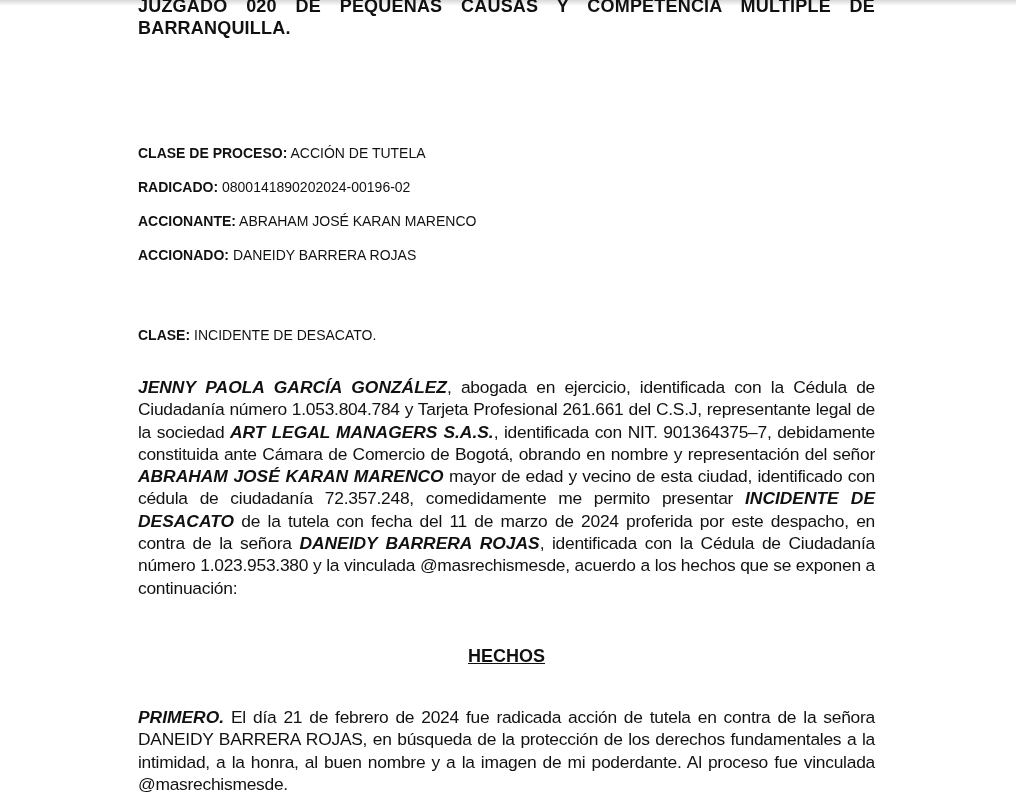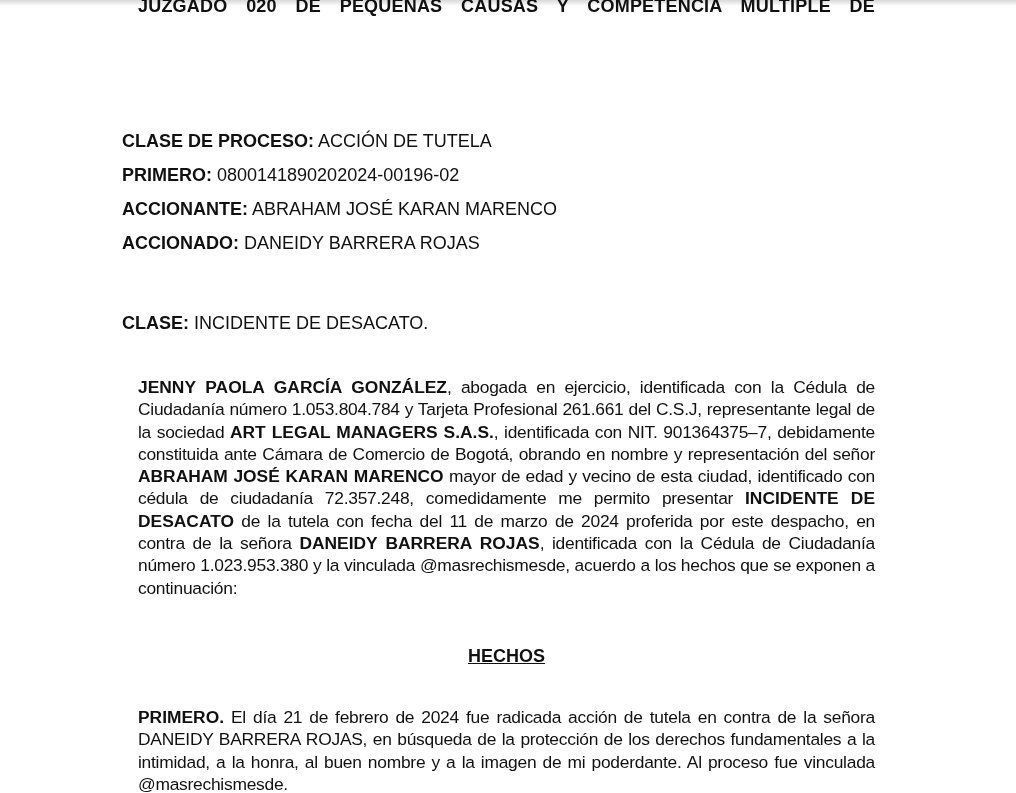--- a/index.html
+++ b/index.html
@@ -13,45 +13,46 @@
     position: absolute; left: 0; top: 0; width: 1016px; height: 6px;
     background: linear-gradient(#d8d8d8, #ffffff);
   }
   .hdr {
     position: absolute; left: 138px; width: 737px; top: -5px;
     font-weight: bold; font-size: 18px; line-height: 22px;
     text-align: justify; text-align-last: justify; letter-spacing: 0.2px;
   }
   .hdr .l2, .hdr .l3 { text-align-last: left; }
   .esd span { display: inline-block; width: 60px; }
-  .meta { position: absolute; left: 122px; font-size: 18px; line-height: 22px; }
+  .meta { position: absolute; left: 138px; font-size: 14px; line-height: 22px; margin-top: 12px; }
   .meta b { font-weight: bold; }
   .para {
     position: absolute; left: 138px; width: 737px;
     font-size: 17.4px; line-height: 22.3px; text-align: justify;
     font-family: "Liberation Sans Narrow", "Liberation Sans", sans-serif;
     letter-spacing: -0.25px;
   }
-  .para b { font-weight: bold; letter-spacing: 0; }
+  .para b { font-weight: bold; letter-spacing: 0; font-style: italic; }
   .heading {
     position: absolute; left: 138px; width: 737px; top: 645px;
     text-align: center; font-weight: bold; font-size: 18px; line-height: 22px; text-decoration: underline;
   }
 </style>
 </head>
 <body>
 
 <div class="top-shadow"></div>
 
 <div class="hdr">
   <div class="l1">JUZGADO 020 DE PEQUEÑAS CAUSAS Y COMPETENCIA MÚLTIPLE DE</div>
+  <div class="l2">BARRANQUILLA.</div>
 </div>
 
 <div class="meta" style="top:130px"><b>CLASE DE PROCESO:</b><span> ACCIÓN DE TUTELA</span></div>
-<div class="meta" style="top:164px"><b>PRIMERO:</b><span> 0800141890202024-00196-02</span></div>
+<div class="meta" style="top:164px"><b>RADICADO:</b><span> 0800141890202024-00196-02</span></div>
 <div class="meta" style="top:198px"><b>ACCIONANTE:</b><span> ABRAHAM JOSÉ KARAN MARENCO</span></div>
 <div class="meta" style="top:232px"><b>ACCIONADO:</b><span> DANEIDY BARRERA ROJAS</span></div>
 
 <div class="meta" style="top:312px"><b>CLASE:</b><span> INCIDENTE DE DESACATO.</span></div>
 
 <div class="para" style="top:376px"><b>JENNY PAOLA GARCÍA GONZÁLEZ</b><span>, abogada en ejercicio, identificada con la Cédula de Ciudadanía número 1.053.804.784 y Tarjeta Profesional 261.661 del C.S.J, representante legal de la sociedad </span><b>ART LEGAL MANAGERS S.A.S.</b><span>, identificada con NIT. 901364375–7, debidamente constituida ante Cámara de Comercio de Bogotá, obrando en nombre y representación del señor </span><b>ABRAHAM JOSÉ KARAN MARENCO</b><span> mayor de edad y vecino de esta ciudad, identificado con cédula de ciudadanía 72.357.248, comedidamente me permito presentar </span><b>INCIDENTE DE DESACATO</b><span> de la tutela con fecha del 11 de marzo de 2024 proferida por este despacho, en contra de la señora </span><b>DANEIDY BARRERA ROJAS</b><span>, identificada con la Cédula de Ciudadanía número 1.023.953.380 y la vinculada @masrechismesde, acuerdo a los hechos que se exponen a continuación:</span></div>
 
 <div class="heading">HECHOS</div>
 
 <div class="para" style="top:706px"><b>PRIMERO.</b><span> El día 21 de febrero de 2024 fue radicada acción de tutela en contra de la señora DANEIDY BARRERA ROJAS, en búsqueda de la protección de los derechos fundamentales a la intimidad, a la honra, al buen nombre y a la imagen de mi poderdante. Al proceso fue vinculada @masrechismesde.</span></div>

